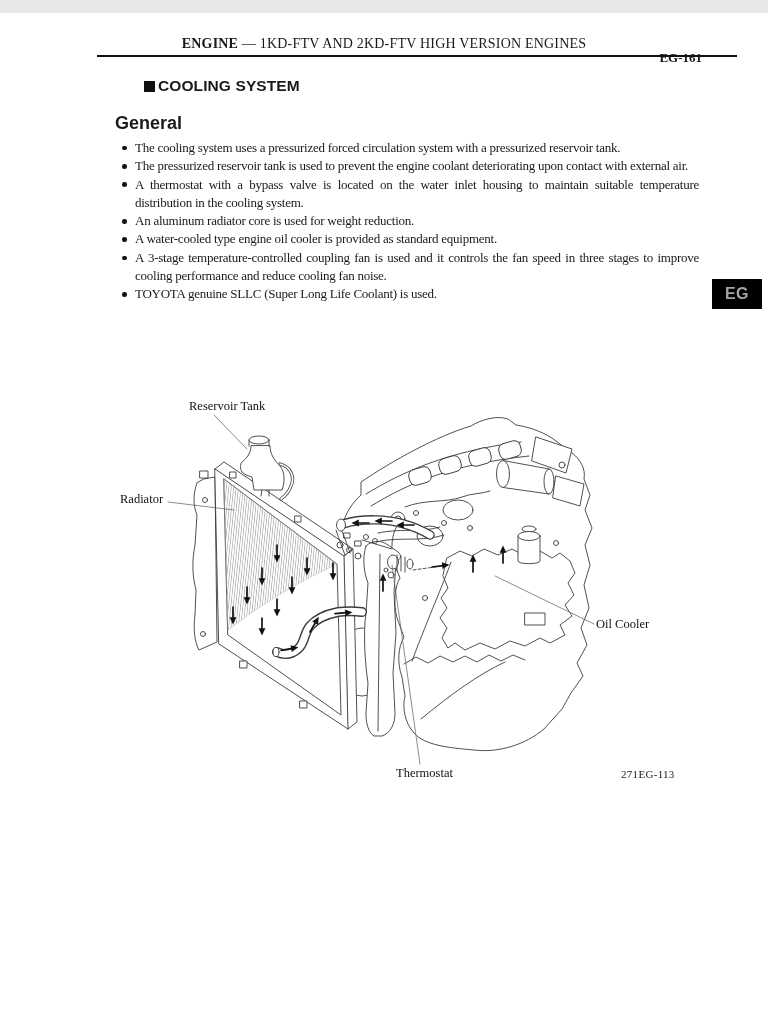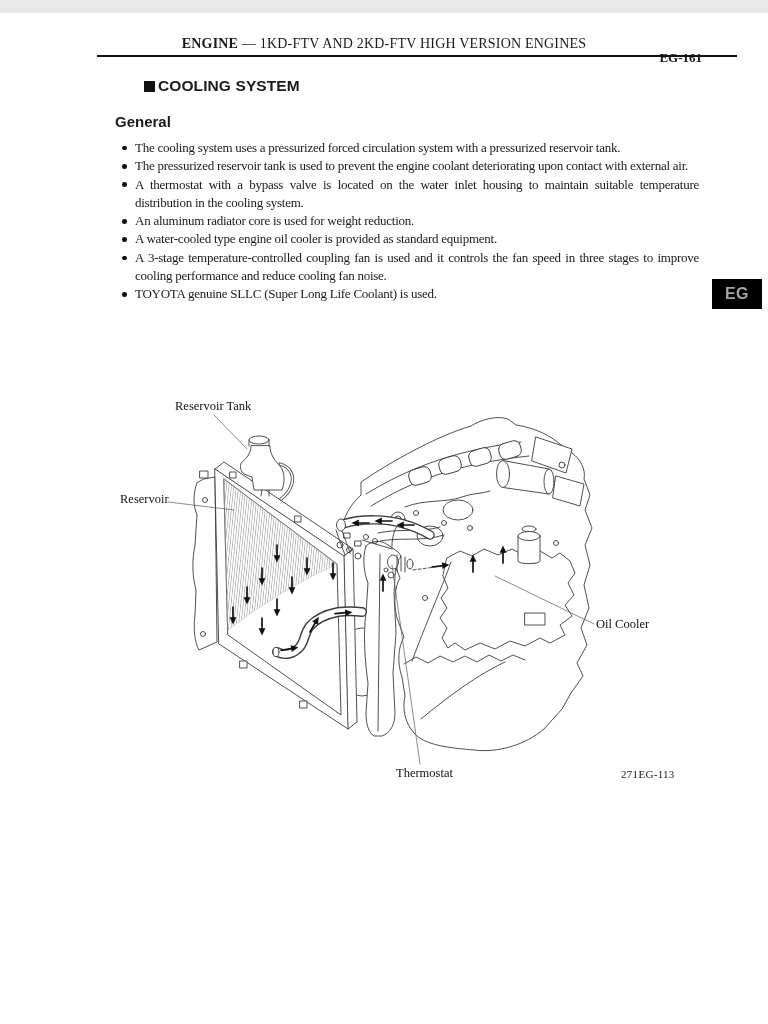--- a/index.html
+++ b/index.html
@@ -9,34 +9,34 @@
   .hdr-title{position:absolute;top:23px;left:50%;transform:translateX(-50%);
              font-size:14px;letter-spacing:.2px;white-space:nowrap;}
   .hdr-title .b{font-weight:bold;}
   .hdr-pageno{position:absolute;top:37px;right:66px;font-size:13px;font-weight:bold;}
   .hdr-rule{position:absolute;left:97px;top:42px;width:640px;height:2px;background:#111;}
   
   .sec-title{position:absolute;left:96px;top:64px;font-family:"Liberation Sans",sans-serif;
              font-weight:bold;font-size:15.5px;display:flex;align-items:center;letter-spacing:.1px;padding-left:48px;}
   .sec-sq{width:11px;height:11px;background:#111;margin-right:3px;flex:0 0 auto;}
   .sub-title{position:absolute;left:115px;top:100px;font-family:"Liberation Sans",sans-serif;
-             font-weight:bold;font-size:15px;}
+             font-weight:bold;font-size:18px;}
   
   .bullets{position:absolute;left:121px;top:126px;width:578px;margin:0;padding:0;list-style:none;
            font-size:13px;line-height:18.3px;letter-spacing:-.25px;text-align:justify;}
   .bullets li{position:relative;padding-left:14px;}
   .dot{position:absolute;left:1px;top:6.8px;width:4.6px;height:4.6px;border-radius:50%;background:#111;}
   
   .eg-tab{position:absolute;left:712px;top:266px;width:50px;height:30px;background:#000;color:#a3a3a3;
           font-family:"Liberation Sans",sans-serif;font-weight:bold;font-size:16px;
           display:flex;align-items:center;justify-content:center;letter-spacing:.5px;}
   
   svg.diagram{position:absolute;left:0;top:0;}
   .fig-label{position:absolute;font-size:12.5px;white-space:nowrap;color:#111;}
-  .lbl-reservoir{left:175px;top:386px;}
+  .lbl-reservoir{left:189px;top:386px;}
   .lbl-radiator{left:120px;top:479px;}
   .lbl-oilcooler{left:596px;top:604px;}
   .lbl-thermostat{left:396px;top:753px;}
   .fig-code{position:absolute;left:621px;top:755px;font-size:11px;letter-spacing:.3px;color:#222;}
   .bottom-bar{position:absolute;left:0;top:1011px;width:747px;height:11px;background:#000;}
 </style>
 </head>
 <body>
 
 <div class="page">
@@ -204,20 +204,20 @@
 
     <g stroke="#666666" stroke-width="0.75">
       <path d="M214,402 L247,436"></path>
       <path d="M168,489 L234,497"></path>
       <path d="M594,611 L495,563"></path>
       <path d="M420,751 L392,552"></path>
     </g>
   </svg>
 
   <span class="fig-label lbl-reservoir">Reservoir Tank</span>
-  <span class="fig-label lbl-radiator">Reservoir</span>
+  <span class="fig-label lbl-radiator">Radiator</span>
   <span class="fig-label lbl-oilcooler">Oil Cooler</span>
   <span class="fig-label lbl-thermostat">Thermostat</span>
   <span class="fig-code">271EG-113</span>
 
   <div class="bottom-bar"></div>
 
 </div>
 
 </body></html>

